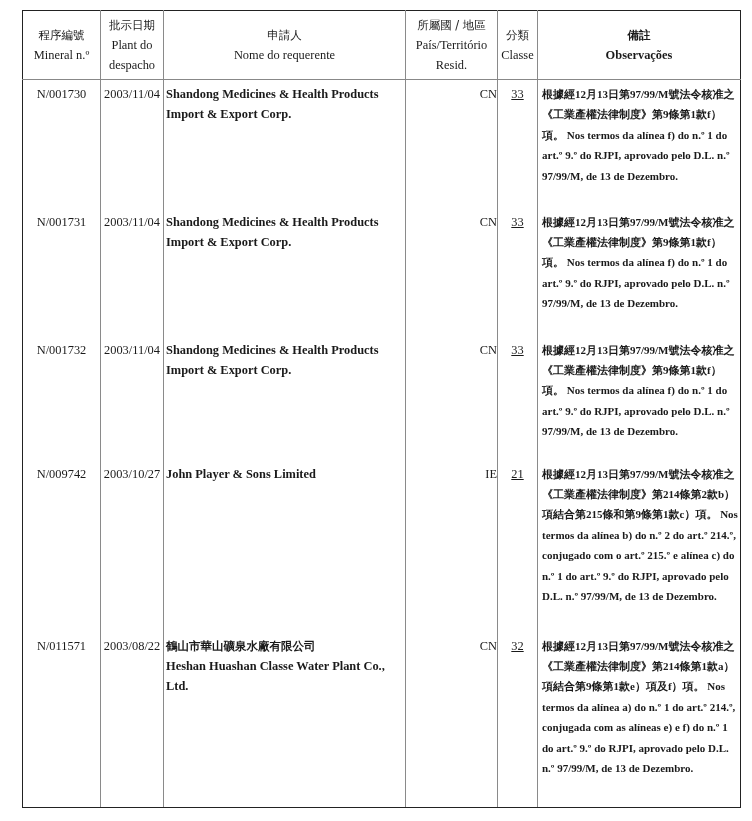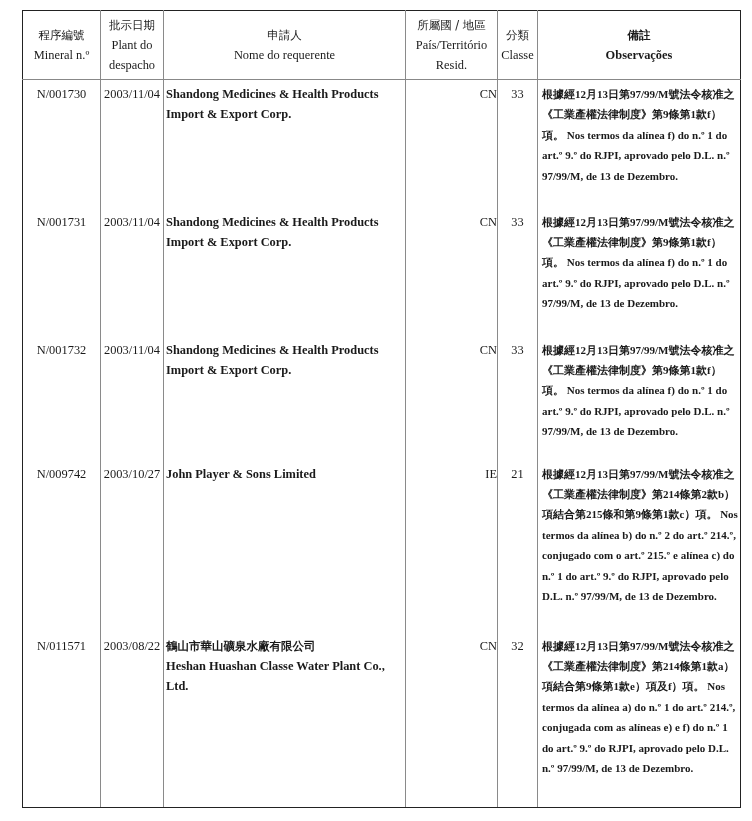--- a/index.html
+++ b/index.html
@@ -19,21 +19,21 @@
     border-top: 1.5px solid #222; border-bottom: 1px solid #888;
     height: 68px; line-height: 20px;
   }
   table.doc th:first-child, table.doc td:first-child { border-left: 1.5px solid #222; }
   table.doc th:last-child, table.doc td:last-child { border-right: 1.5px solid #222; font-weight: bold; }
   table.doc tr.last td { border-bottom: 1.5px solid #222; }
   .c-proc { text-align: center; }
   .c-date { text-align: center; white-space: nowrap; }
   .c-name { text-align: left; padding-left: 2px !important; font-weight: bold; }
   .c-country { text-align: right; }
-  .c-class { text-align: center; }
+  .c-class { text-align: center; text-decoration: underline; }
   .c-obs { text-align: left; padding-left: 4px !important; padding-right: 2px !important; font-size: 11px; }
   td .inner { padding-top: 4px; }
   .zh { font-family: "DejaVu Sans", sans-serif; font-size: 11.5px; }
   .hdr-line { display: block; }
 </style>
 </head>
 <body>
 
 <table class="doc">
   <colgroup>

